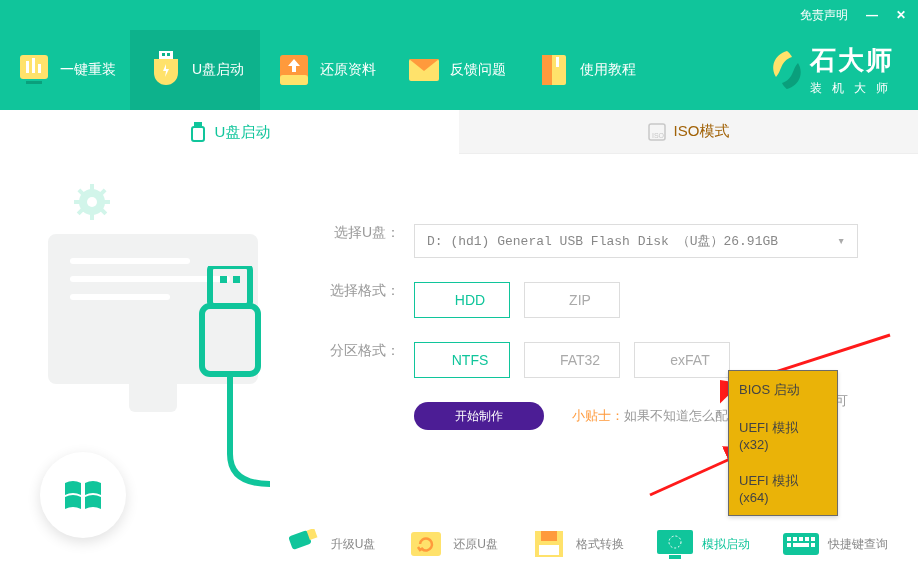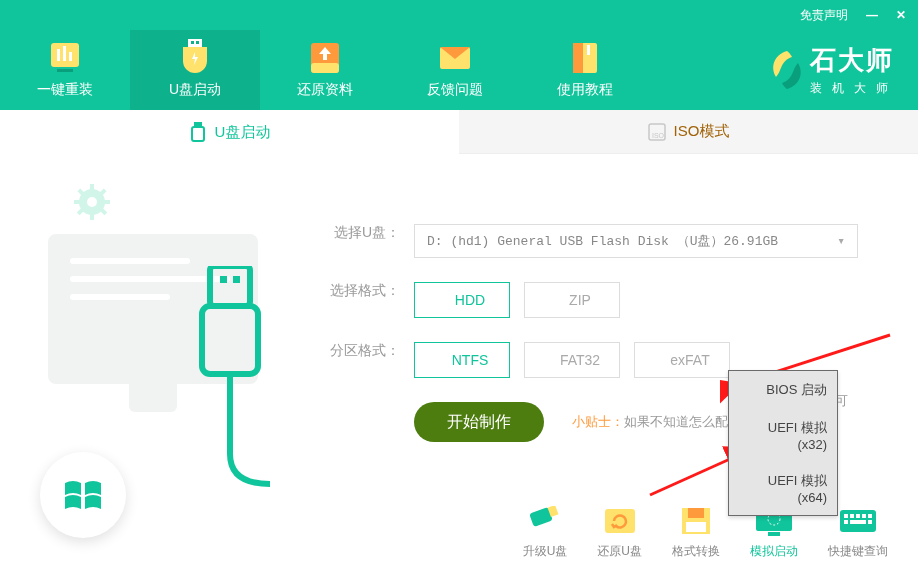--- a/index.html
+++ b/index.html
@@ -4,21 +4,21 @@
 <style>
 * { margin: 0; padding: 0; box-sizing: border-box; }
 body { font-family: "Microsoft YaHei", Arial, sans-serif; width: 918px; height: 578px; overflow: hidden; background: #fff; position: relative; }
 
 
 .topbar { background: #10c59b; height: 30px; display: flex; justify-content: flex-end; align-items: center; padding: 0 12px; gap: 18px; color: #fff; font-size: 12px; }
 .topbar .win-btn { cursor: pointer; font-weight: bold; }
 
 
 .navbar { background: #10c59b; height: 80px; display: flex; align-items: stretch; }
-.nav-item { width: 130px; display: flex; flex-direction: column; align-items: center; justify-content: center; color: #fff; font-size: 14px; gap: 6px; cursor: pointer; }
+.nav-item { width: 130px; display: flex; flex-direction: row; align-items: center; justify-content: center; color: #fff; font-size: 14px; gap: 6px; cursor: pointer; }
 .nav-item.active { background: #0db28c; }
 .nav-icon { width: 40px; height: 34px; display: flex; align-items: center; justify-content: center; }
 .brand { margin-left: auto; display: flex; align-items: center; padding-right: 20px; }
 .brand-text { color: #fff; }
 .brand-title { font-size: 26px; font-weight: bold; letter-spacing: 2px; }
 .brand-sub { font-size: 12px; letter-spacing: 10px; margin-top: 2px; }
 
 
 .subtabs { display: flex; background: #f5f5f5; height: 44px; }
 .subtab { flex: 1; display: flex; align-items: center; justify-content: center; gap: 8px; font-size: 15px; color: #a16207; cursor: pointer; border-bottom: 1px solid #eee; }
@@ -32,32 +32,32 @@
 
 .form-row { display: flex; align-items: flex-start; margin-bottom: 24px; }
 .form-label { width: 80px; color: #999; font-size: 14px; text-align: right; margin-right: 14px; }
 .select-box { flex: 1; height: 34px; border: 1px solid #ddd; display: flex; align-items: center; padding: 8px 12px; color: #888; font-size: 13px; font-family: "Courier New", monospace; justify-content: space-between; cursor: pointer; max-width: 450px; }
 .select-arrow { color: #aaa; }
 
 .opt-btn { height: 36px; min-width: 96px; border: 1px solid #ddd; background: #fff; color: #aaa; font-size: 14px; margin-right: 14px; cursor: pointer; padding-left: 16px; }
 .opt-btn.active { border-color: #10c59b; color: #10c59b; }
 
 .start-row { display: flex; align-items: center; margin-top: 8px; margin-left: 94px; }
-.start-btn { background: #4d7c0f; color: #fff; border: none; height: 40px; width: 130px; border-radius: 22px; font-size: 16px; cursor: pointer; }
+.start-btn { background: #4c1d95; color: #fff; border: none; height: 28px; width: 130px; border-radius: 22px; font-size: 12px; cursor: pointer; }
 .tip { margin-left: 28px; font-size: 13px; color: #999; }
 .tip .tip-label { color: #ff9a3c; }
 
 
 .toolbar { position: absolute; bottom: 18px; right: 30px; display: flex; gap: 30px; }
-.tool-item { display: flex; flex-direction: column; align-items: center; gap: 6px; font-size: 12px; color: #888; cursor: pointer; }
+.tool-item { display: flex; flex-direction: row; align-items: center; gap: 6px; font-size: 12px; color: #888; cursor: pointer; }
 .tool-item.highlight { color: #10c59b; }
 .tool-icon { width: 42px; height: 32px; display: flex; align-items: center; justify-content: center; }
 
 
-.popup { position: absolute; right: 80px; top: 370px; width: 110px; border: 1px solid #6b6b6b; background: #e5e5e5; box-shadow: 0 2px 4px rgba(0,0,0,.15); z-index: 10; text-align: right; }
+.popup { position: absolute; right: 80px; top: 370px; width: 110px; border: 1px solid #6b6b6b; background: #eab308; box-shadow: 0 2px 4px rgba(0,0,0,.15); z-index: 10; }
 .popup-item { padding: 10px 10px; font-size: 13px; color: #444; cursor: pointer; }
 
 
 .arrow { position: absolute; pointer-events: none; }
 
 
 .win-circle { position: absolute; left: 40px; bottom: 40px; width: 86px; height: 86px; background: #fff; border-radius: 50%; box-shadow: 0 4px 14px rgba(0,0,0,.12); display: flex; align-items: center; justify-content: center; z-index: 5; }
 .monitor { position: absolute; left: 48px; top: 80px; width: 210px; height: 150px; background: #f1f2f2; border-radius: 8px; }
 .monitor::after { content: ""; position: absolute; bottom: -28px; left: 50%; transform: translateX(-50%); width: 48px; height: 28px; background: #f1f2f2; border-radius: 0 0 6px 6px; }
 .monitor .line { position: absolute; left: 22px; height: 6px; background: #fff; border-radius: 3px; }

